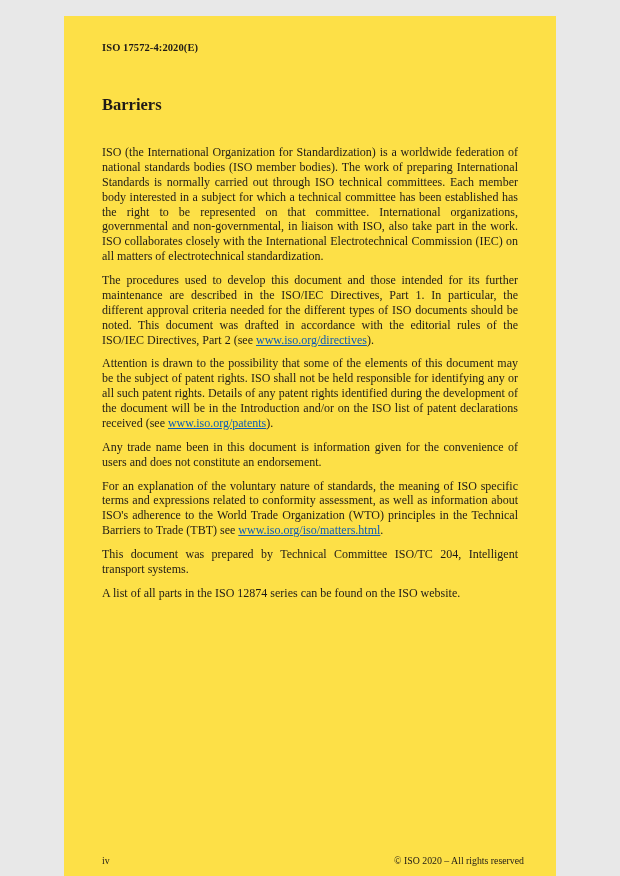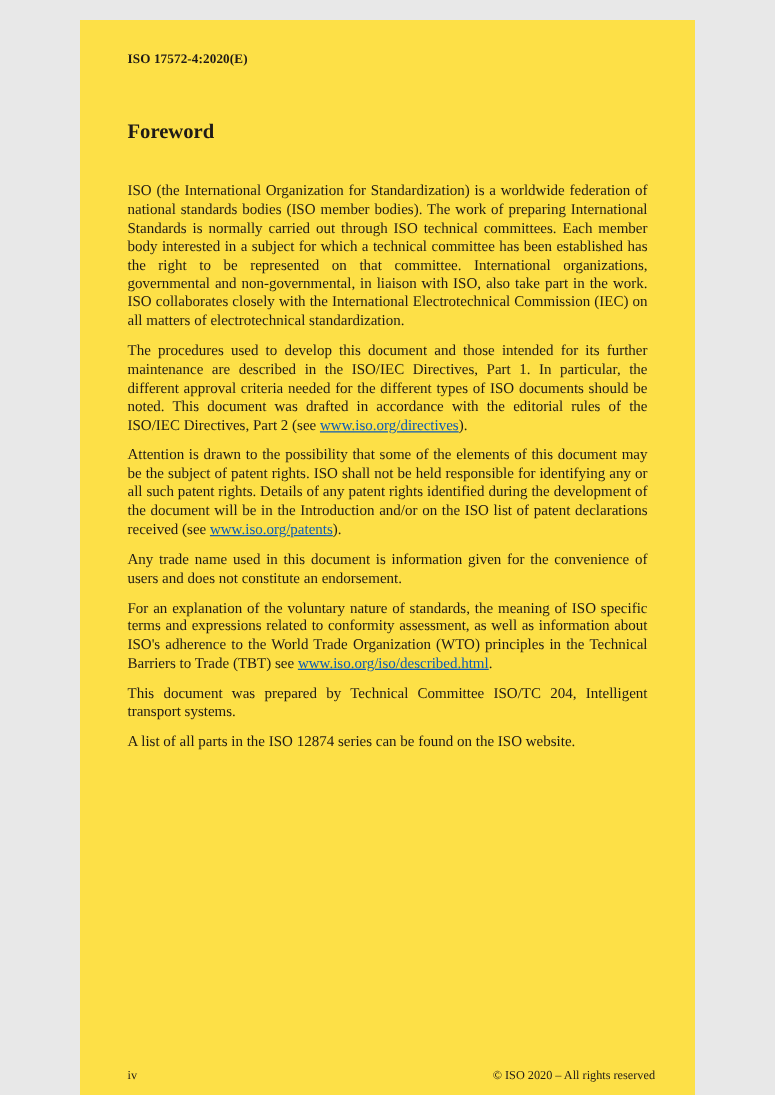--- a/index.html
+++ b/index.html
@@ -51,42 +51,42 @@
     color: #1f1a17;
   }
 </style>
 </head>
 <body>
 
 <div class="page">
 
   <div class="doc-ref">ISO 17572-4:2020(E)</div>
 
-  <h1 class="title">Foreword</h1>
+  <h1 class="title">Barriers</h1>
 
   <div class="body-text">
 
     <p>
       <span>ISO (the International Organization for Standardization) is a worldwide federation of national standards bodies (ISO member bodies). The work of preparing International Standards is normally carried out through ISO technical committees. Each member body interested in a subject for which a technical committee has been established has the right to be represented on that committee. International organizations, governmental and non-governmental, in liaison with ISO, also take part in the work. ISO collaborates closely with the International Electrotechnical Commission (IEC) on all matters of electrotechnical standardization.</span>
     </p>
 
     <p>
       <span>The procedures used to develop this document and those intended for its further maintenance are described in the ISO/IEC Directives, Part 1. In particular, the different approval criteria needed for the different types of ISO documents should be noted. This document was drafted in accordance with the editorial rules of the ISO/IEC Directives, Part 2 (see </span><a class="link">www.iso.org/directives</a><span>).</span>
     </p>
 
     <p>
       <span>Attention is drawn to the possibility that some of the elements of this document may be the subject of patent rights. ISO shall not be held responsible for identifying any or all such patent rights. Details of any patent rights identified during the development of the document will be in the Introduction and/or on the ISO list of patent declarations received (see </span><a class="link">www.iso.org/patents</a><span>).</span>
     </p>
 
     <p>
-      <span>Any trade name used in this document is information given for the convenience of users and does not constitute an endorsement.</span>
+      <span>Any trade name been in this document is information given for the convenience of users and does not constitute an endorsement.</span>
     </p>
 
     <p>
-      <span>For an explanation of the voluntary nature of standards, the meaning of ISO specific terms and expressions related to conformity assessment, as well as information about ISO's adherence to the World Trade Organization (WTO) principles in the Technical Barriers to Trade (TBT) see </span><a class="link">www.iso.org/iso/described.html</a><span>.</span>
+      <span>For an explanation of the voluntary nature of standards, the meaning of ISO specific terms and expressions related to conformity assessment, as well as information about ISO's adherence to the World Trade Organization (WTO) principles in the Technical Barriers to Trade (TBT) see </span><a class="link">www.iso.org/iso/matters.html</a><span>.</span>
     </p>
 
     <p>
       <span>This document was prepared by Technical Committee ISO/TC 204, </span><span class="italic">Intelligent transport systems</span><span>.</span>
     </p>
 
     <p>
       <span>A list of all parts in the ISO 12874 series can be found on the ISO website.</span>
     </p>
 

